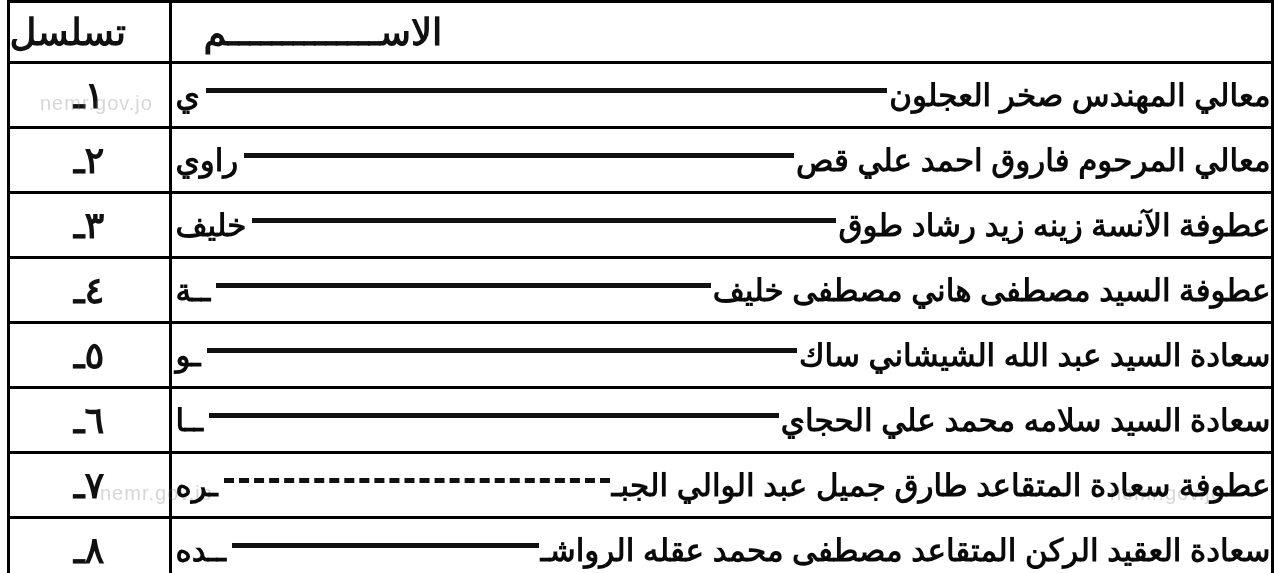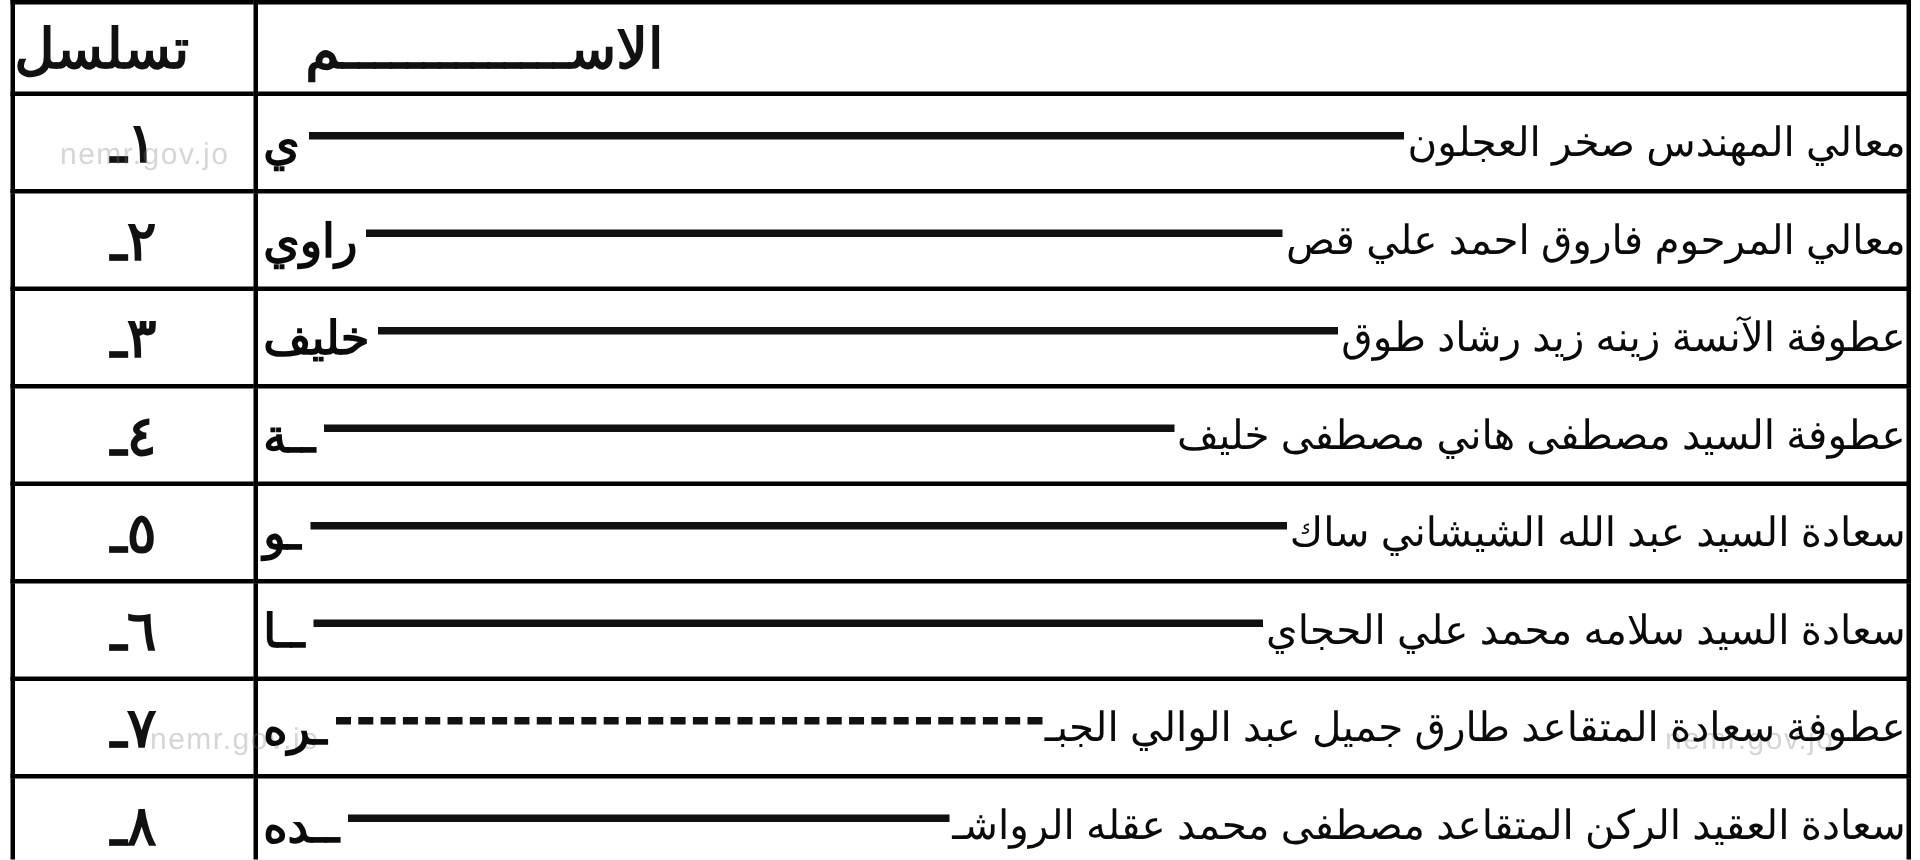--- a/index.html
+++ b/index.html
@@ -72,22 +72,22 @@
     position: relative;
   }
   .name-flex {
     display: flex;
     align-items: center;
     width: 100%;
     height: 62px;
     direction: rtl;
   }
   .name-text {
-    font-size: 27px;
-    font-weight: normal;
+    font-size: 31px;
+    font-weight: bold;
     color: #0a0a0a;
     white-space: nowrap;
     flex: 0 0 auto;
     line-height: 1;
   }
   
   .leader {
     flex: 1 1 auto;
     height: 0;
     border-bottom: 5px solid #111;

